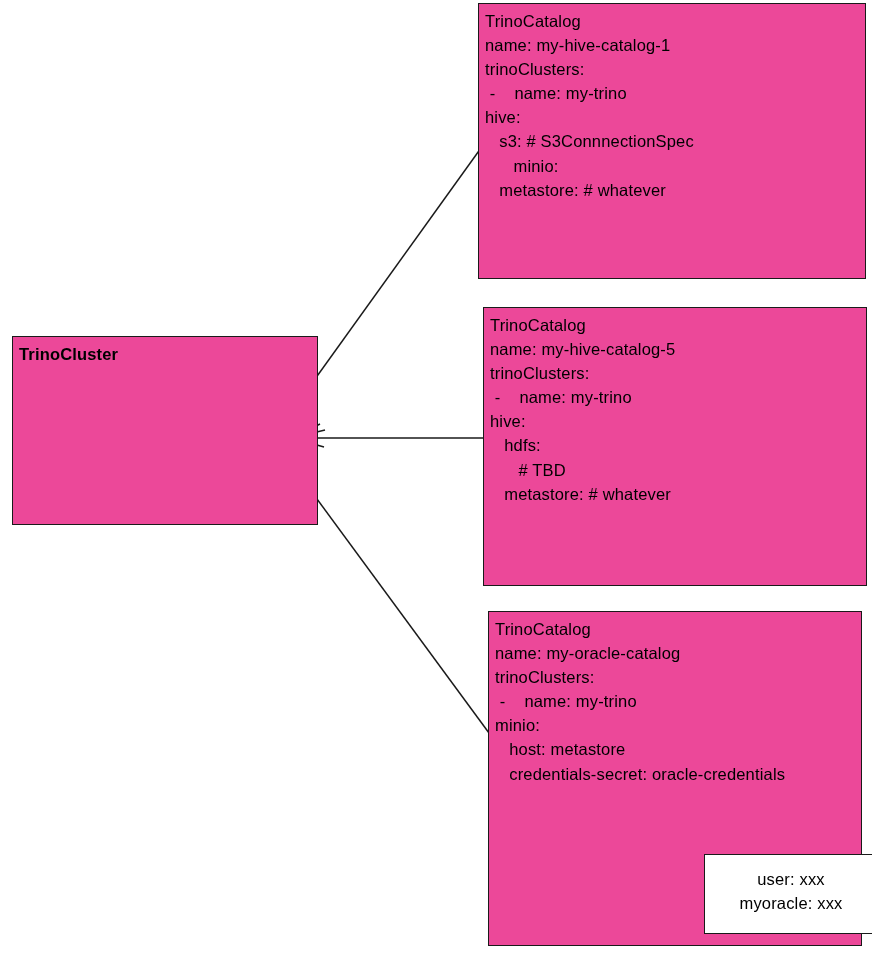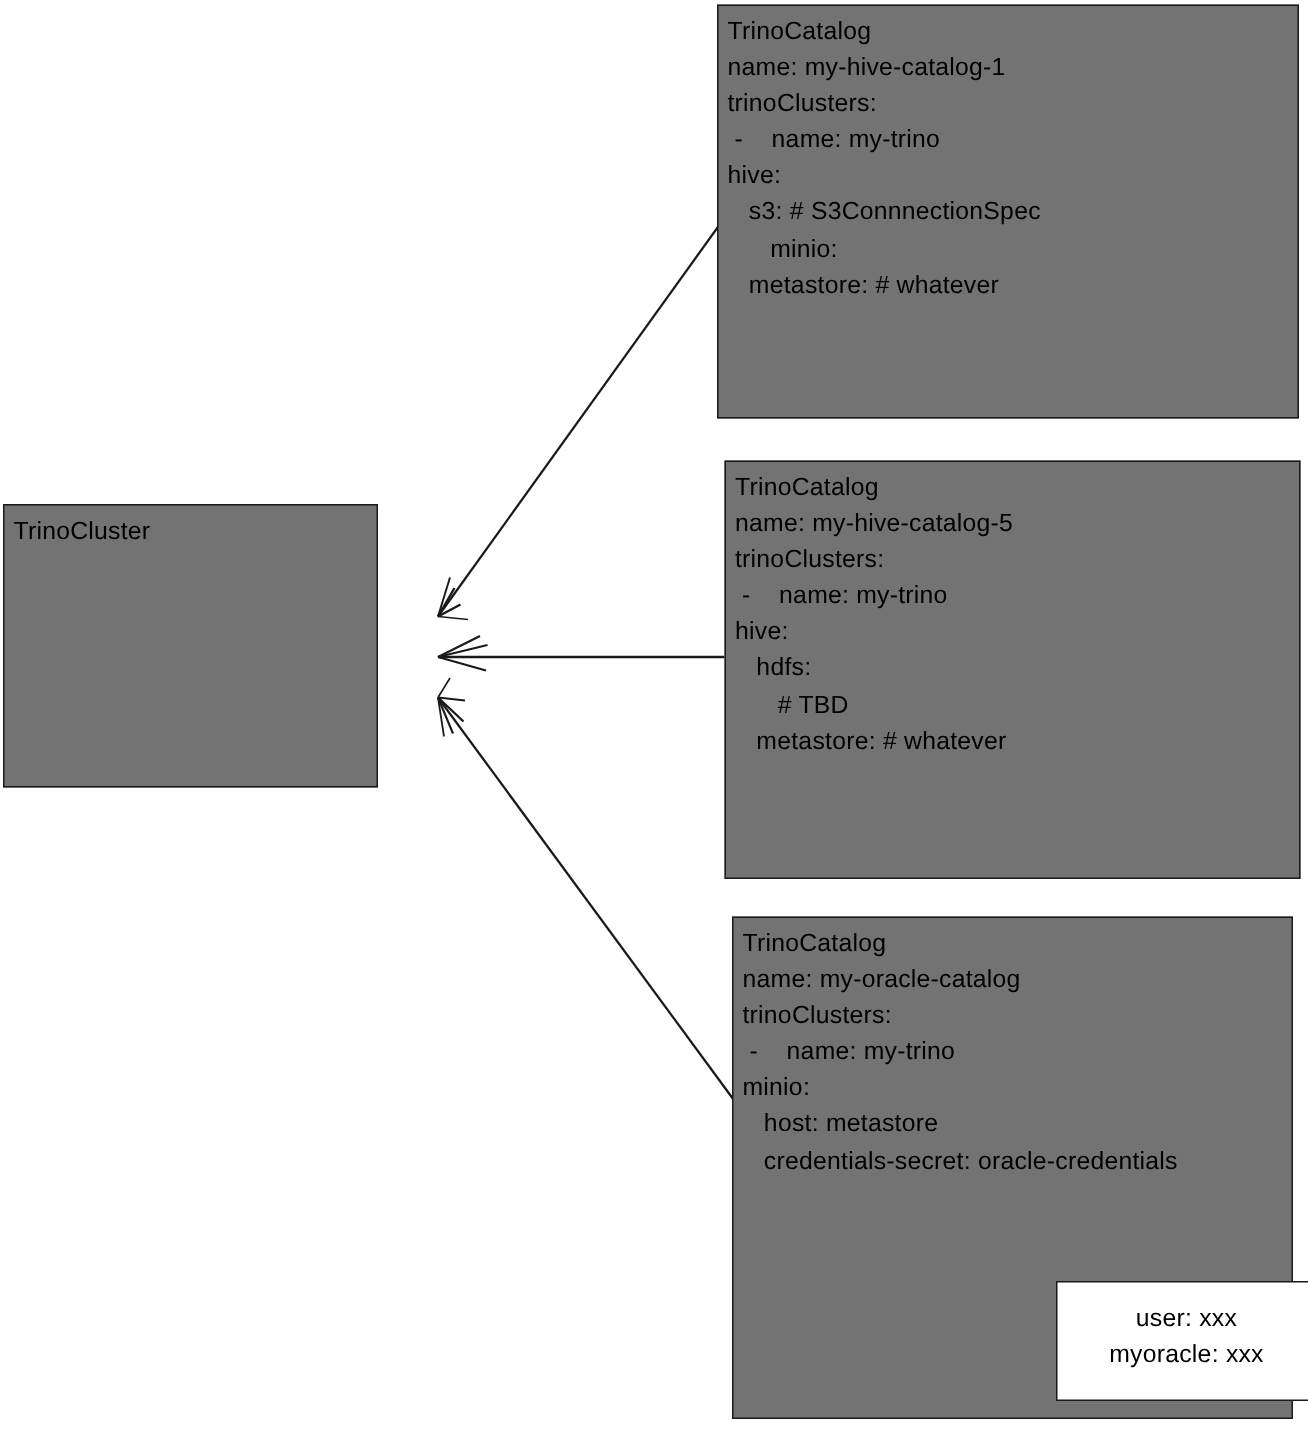--- a/index.html
+++ b/index.html
@@ -23,40 +23,40 @@
     position: absolute;
     left: 0;
     top: 0;
     width: 872px;
     height: 954px;
     pointer-events: none;
   }
   .node {
     position: absolute;
     box-sizing: border-box;
-    background: #737373;
+    background: #ec4899;
     border: 1.6px solid #1a1a1a;
   }
   .node-body {
     position: absolute;
     left: 0;
     top: 0;
     width: 100%;
     padding: 5px 0 0 6px;
     box-sizing: border-box;
   }
   .line {
     font-size: 16.5px;
     line-height: 24.1px;
     white-space: pre;
     letter-spacing: 0.01em;
     color: #000000;
   }
   
-  #trino-cluster { left: 2px;  top: 336px;  width: 250px; height: 189px; }
+  #trino-cluster { left: 12px;  top: 336px;  width: 306px; height: 189px; font-weight: bold; }
   
   #catalog-hive-1  { left: 478px; top: 3px;   width: 388px; height: 276px; }
   #catalog-hive-2  { left: 483px; top: 307px; width: 384px; height: 279px; }
   #catalog-oracle  { left: 488px; top: 611px; width: 374px; height: 335px; }
   
   #secret-box {
     position: absolute;
     left: 215px;
     top: 242px;
     width: 174px;

